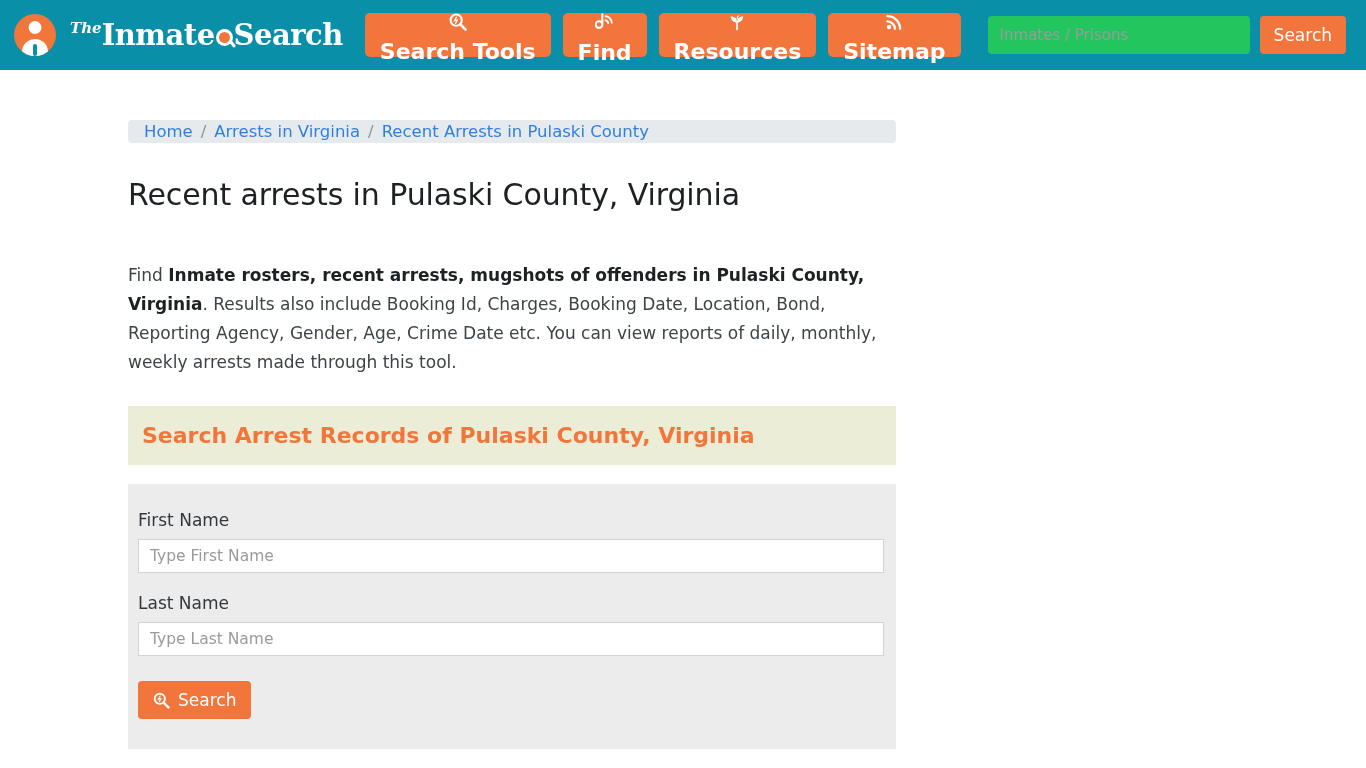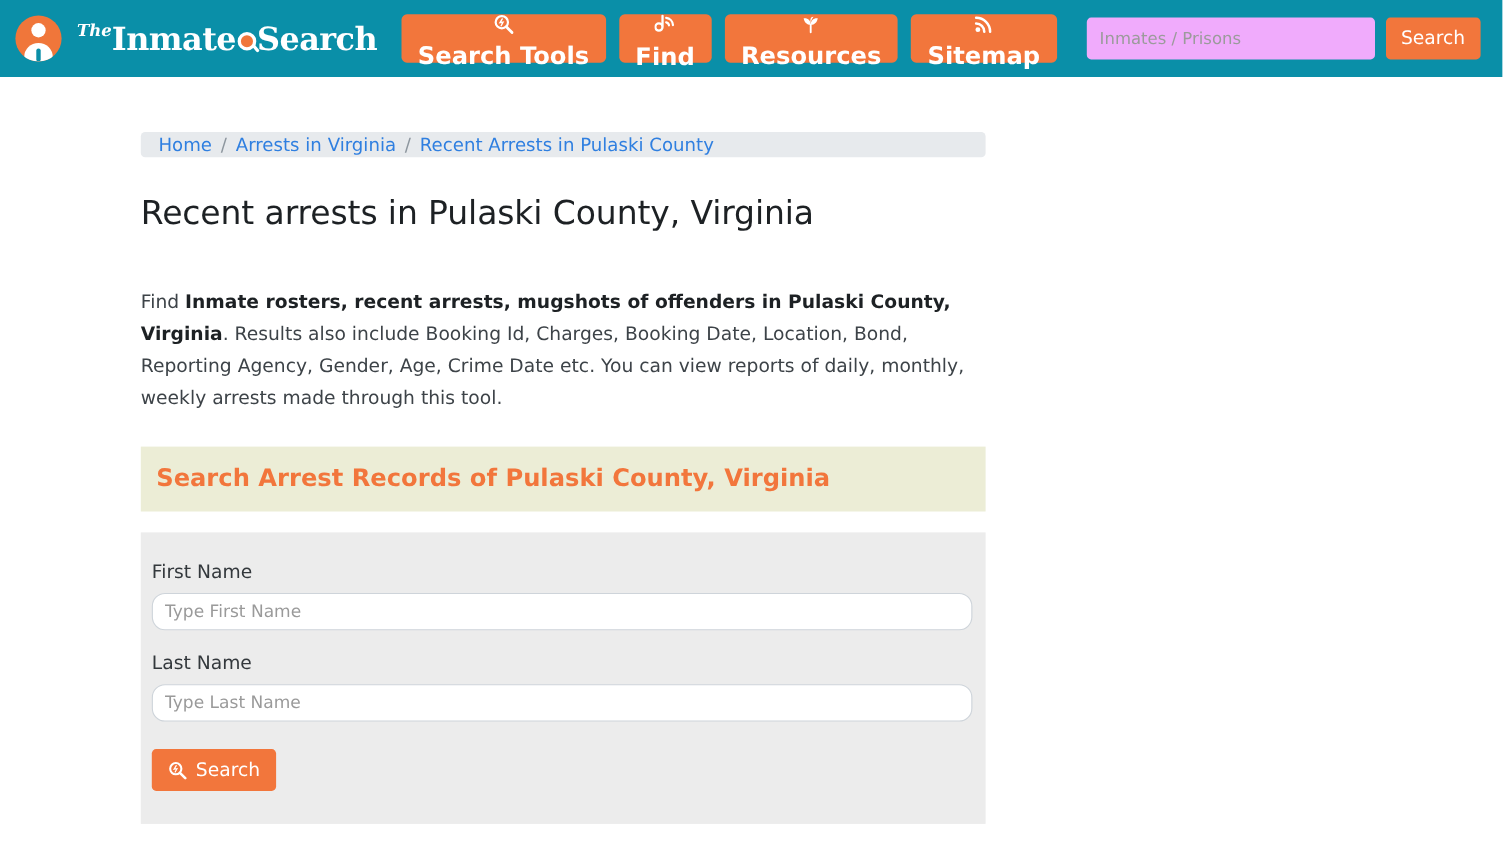--- a/index.html
+++ b/index.html
@@ -144,21 +144,21 @@
     gap: 10px;
   }
   .header-search input {
     width: 262px;
     height: 38px;
     border: none;
     border-radius: 4px;
     padding: 0 12px;
     font-size: 15px;
     color: #4a4a4a;
-    background: #f0abfc;
+    background: #22c55e;
     font-family: "DejaVu Sans", "Liberation Sans", sans-serif;
   }
   .header-search input::placeholder { color: #9b9b9b; }
   .btn-search-top {
     background: #f2763c;
     color: #fff;
     border: none;
     border-radius: 4px;
     height: 38px;
     padding: 0 14px;
@@ -226,21 +226,21 @@
     display: block;
     font-size: 17px;
     color: #33383c;
     margin-bottom: 9px;
   }
   .form-control {
     display: block;
     width: 746px;
     height: 34px;
     border: 1px solid #ced4da;
-    border-radius: 12px;
+    border-radius: 0;
     background: #ffffff;
     padding: 0 11px;
     font-size: 15.5px;
     color: #495057;
     font-family: "DejaVu Sans", "Liberation Sans", sans-serif;
   }
   .form-control::placeholder { color: #9a9a9a; }
 
   .btn-submit {
     margin-top: 25px;

